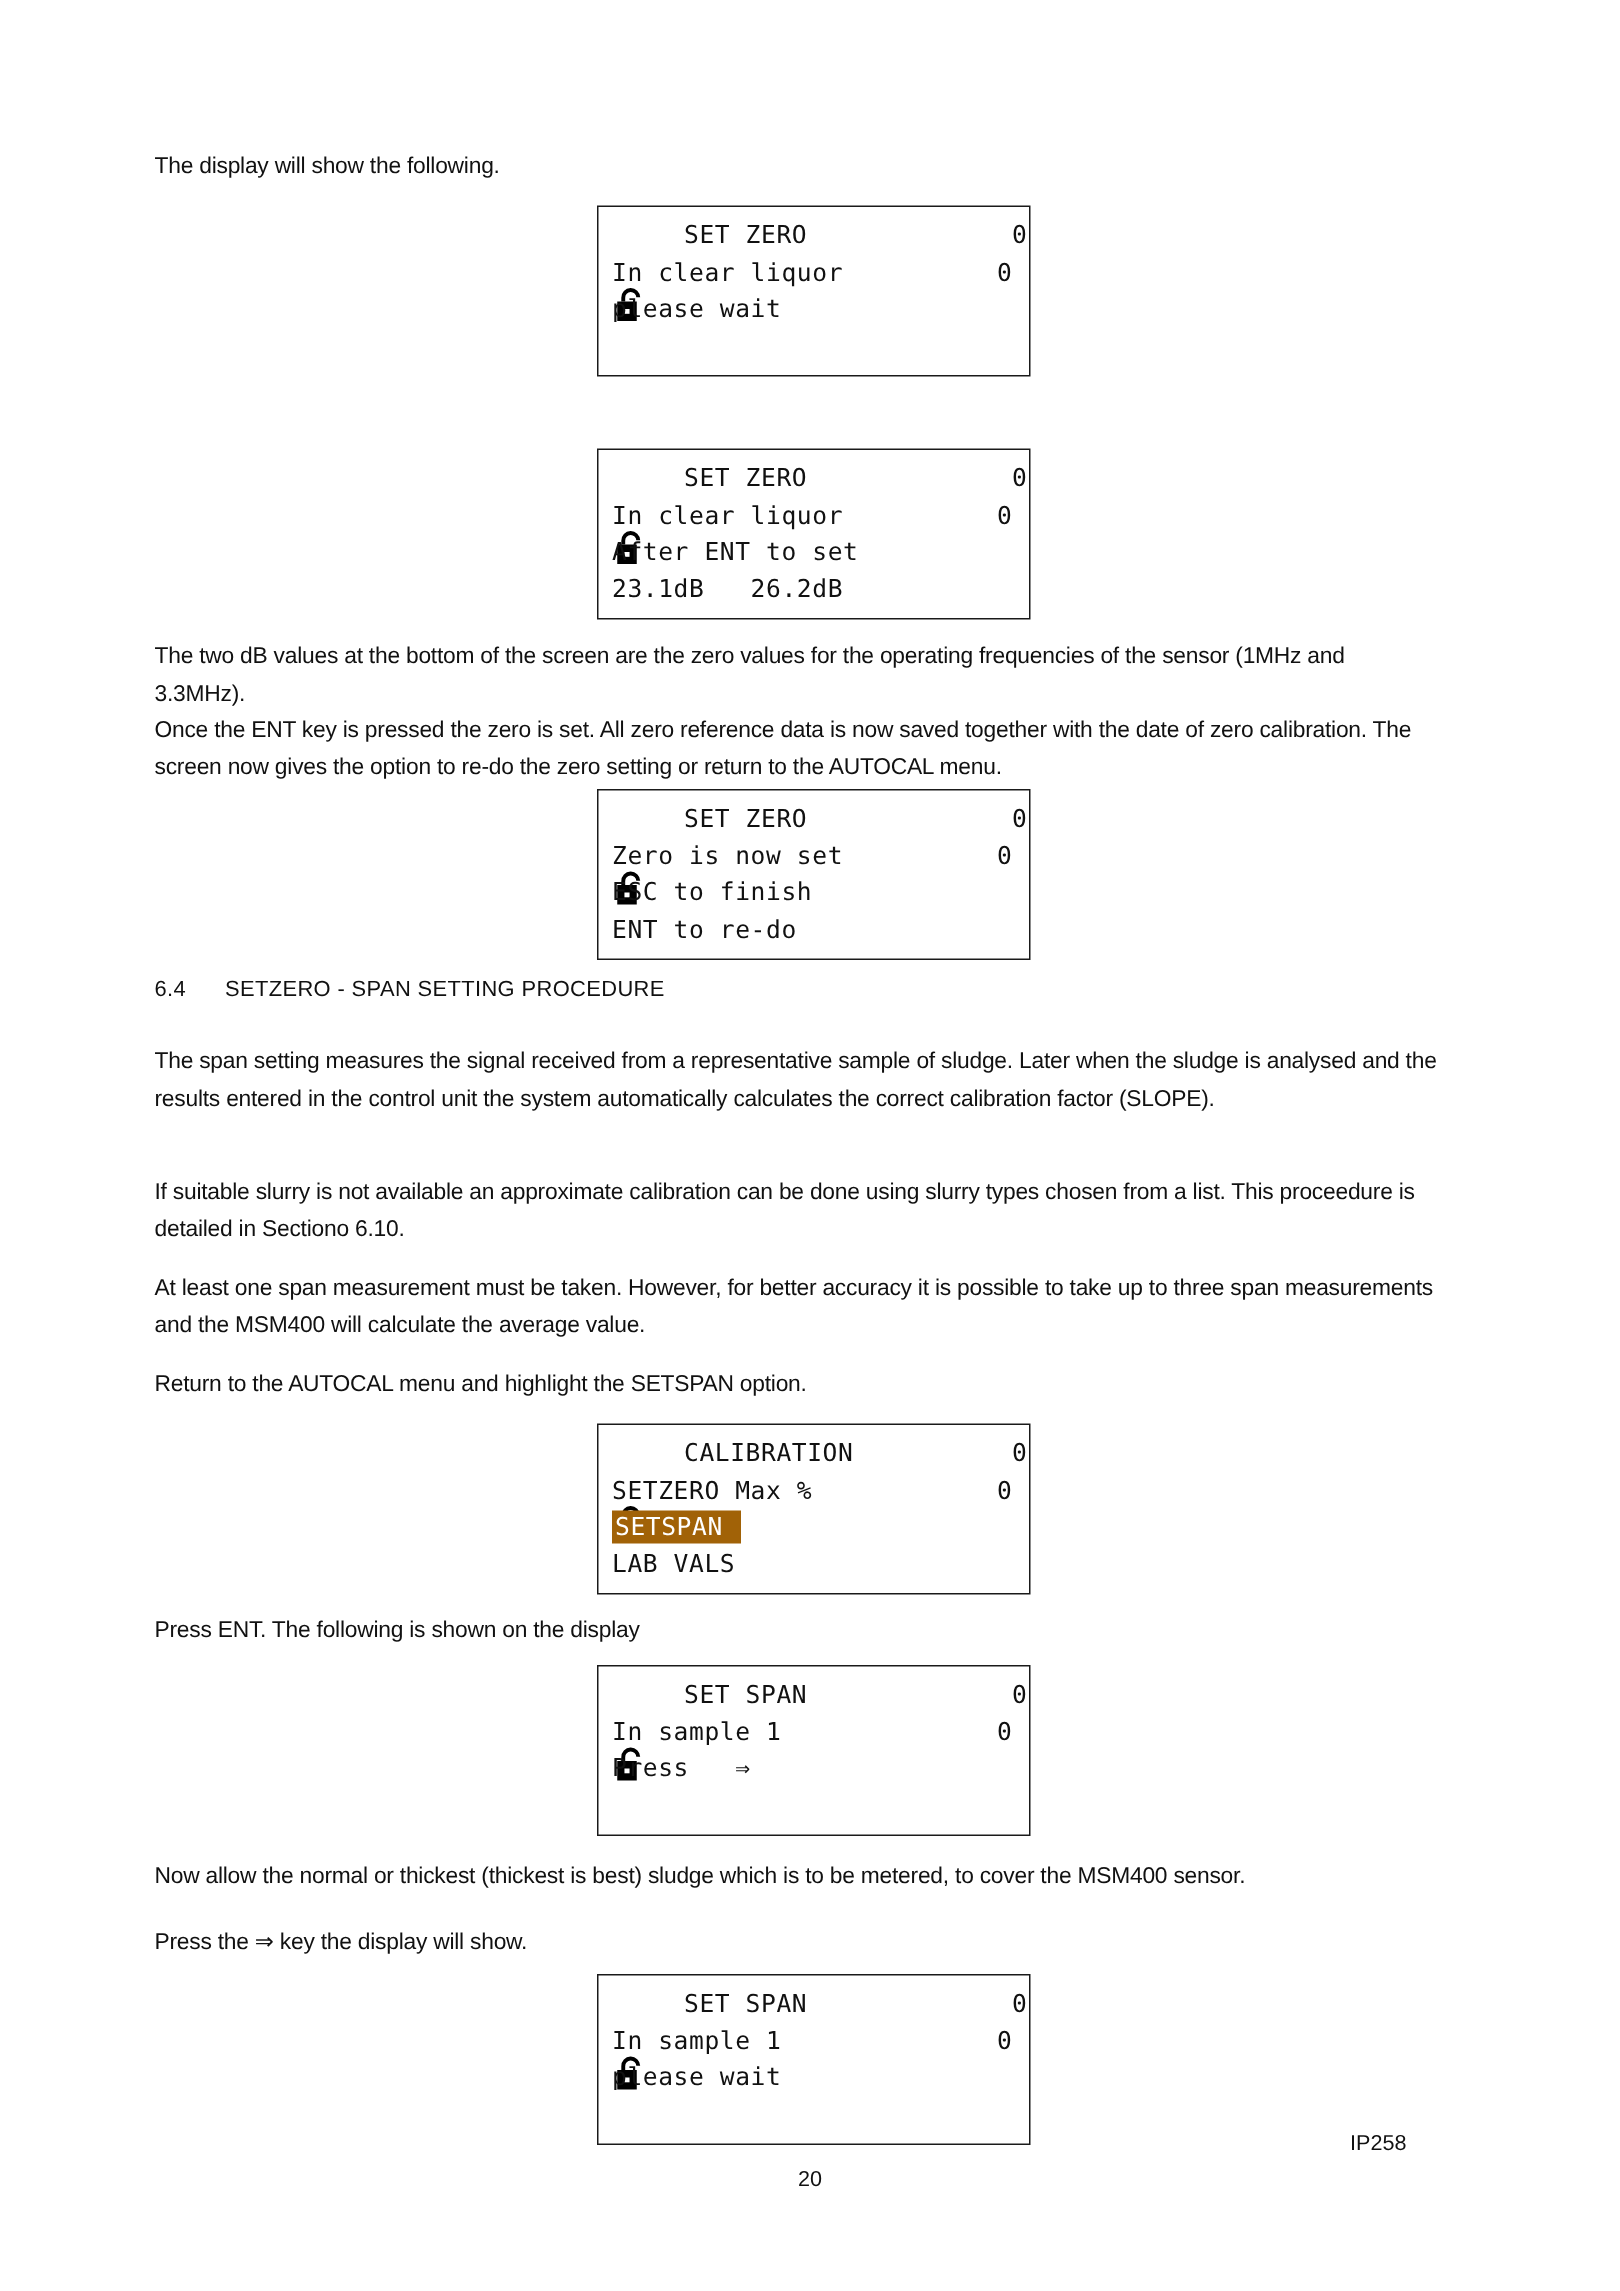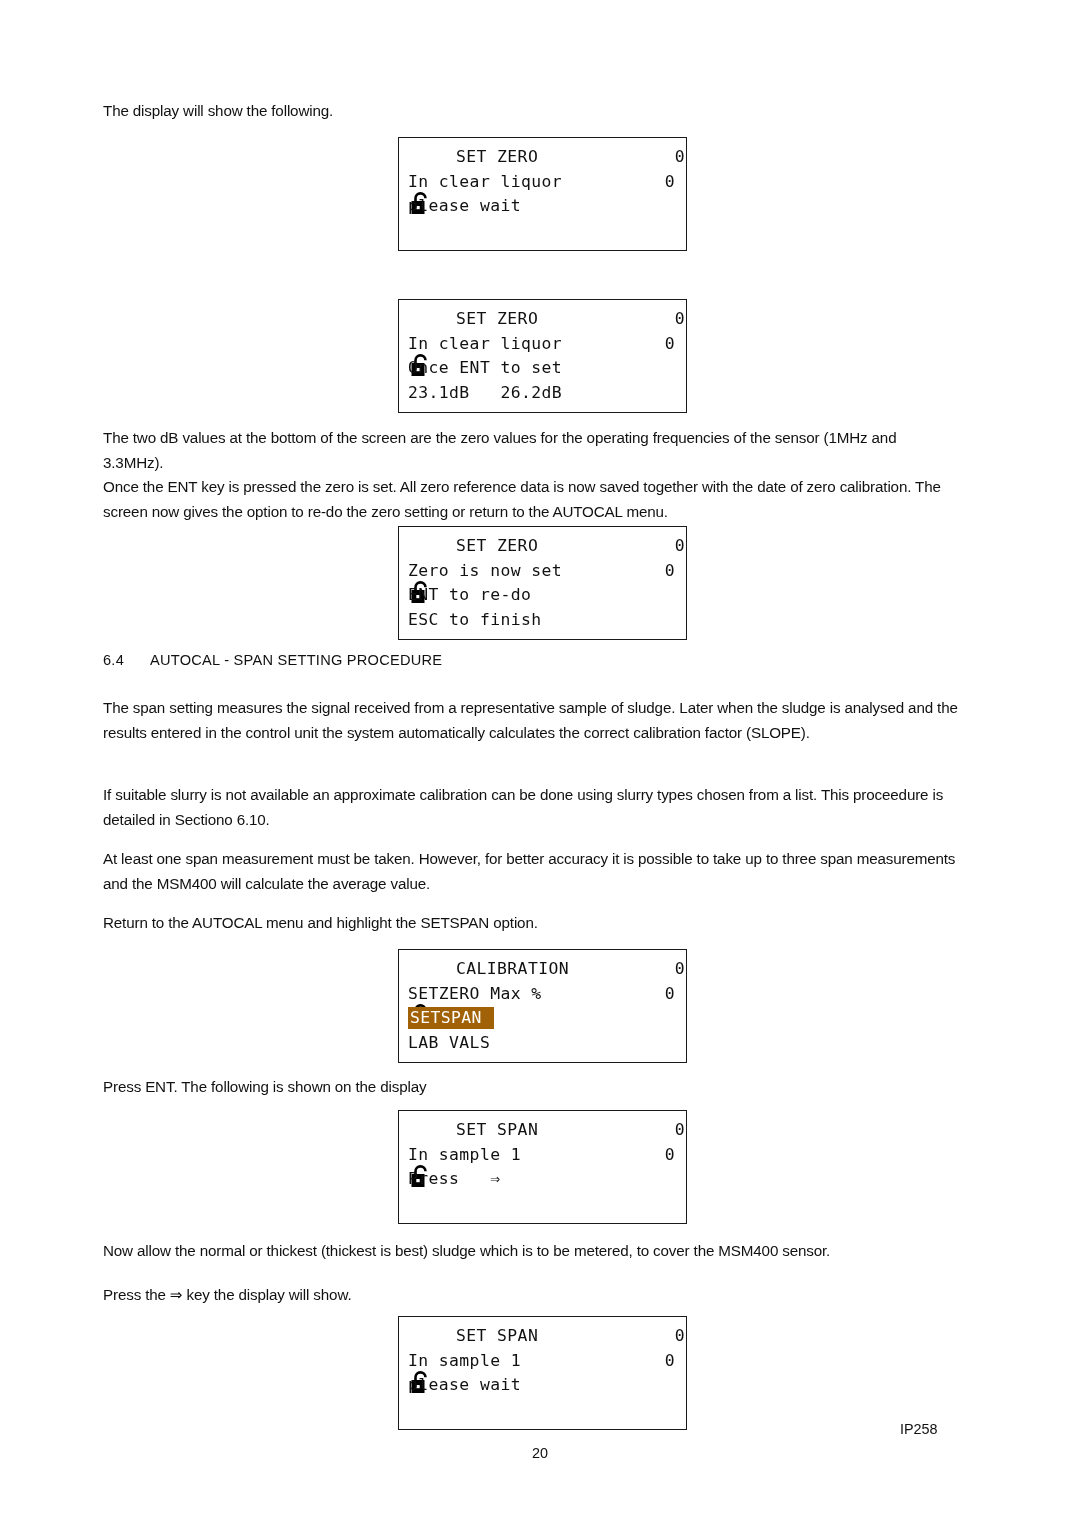--- a/index.html
+++ b/index.html
@@ -168,21 +168,21 @@
         </svg>
       </span>
       <span class="lcd-text indent-title">SET ZERO</span>
       <span class="lcd-right">0</span>
     </div>
     <div class="lcd-row">
       <span class="lcd-text">In clear liquor</span>
       <span class="lcd-right inset">0</span>
     </div>
     <div class="lcd-row">
-      <span class="lcd-text">Once ENT to set</span>
+      <span class="lcd-text">After ENT to set</span>
     </div>
     <div class="lcd-row">
       <span class="lcd-text">23.1dB   26.2dB</span>
     </div>
   </div>
 
   <div class="prose" style="top:426px; white-space:pre-line;">The two dB values at the bottom of the screen are the zero values for the operating frequencies of the sensor (1MHz and 3.3MHz).
 Once the ENT key is pressed the zero is set. All zero reference data is now saved together with the date of zero calibration. The screen now gives the option to re-do the zero setting or return to the AUTOCAL menu.</div>
 
   <div class="lcd" style="top:526px;">
@@ -195,29 +195,29 @@
         </svg>
       </span>
       <span class="lcd-text indent-title">SET ZERO</span>
       <span class="lcd-right">0</span>
     </div>
     <div class="lcd-row">
       <span class="lcd-text">Zero is now set</span>
       <span class="lcd-right inset">0</span>
     </div>
     <div class="lcd-row">
+      <span class="lcd-text">ESC to finish</span>
+    </div>
+    <div class="lcd-row">
       <span class="lcd-text">ENT to re-do</span>
     </div>
-    <div class="lcd-row">
-      <span class="lcd-text">ESC to finish</span>
-    </div>
   </div>
 
   <div class="heading" style="top:650px;">
-    <span class="num">6.4</span><span>AUTOCAL - SPAN SETTING PROCEDURE</span>
+    <span class="num">6.4</span><span>SETZERO - SPAN SETTING PROCEDURE</span>
   </div>
 
   <div class="prose" style="top:696px;">The span setting measures the signal received from a representative sample of sludge. Later when the sludge is analysed and the results entered in the control unit the system automatically calculates the correct calibration factor (SLOPE).</div>
 
   <div class="prose" style="top:783px;">If suitable slurry is not available an approximate calibration can be done using slurry types chosen from a list.  This proceedure is detailed in Sectiono 6.10.</div>
 
   <div class="prose" style="top:847px;">At least one span measurement must be taken. However, for better accuracy it is possible to take up to three span measurements and the MSM400 will calculate the average value.</div>
 
   <div class="lead" style="top:911px;">Return to the AUTOCAL menu and highlight the SETSPAN option.</div>
 

